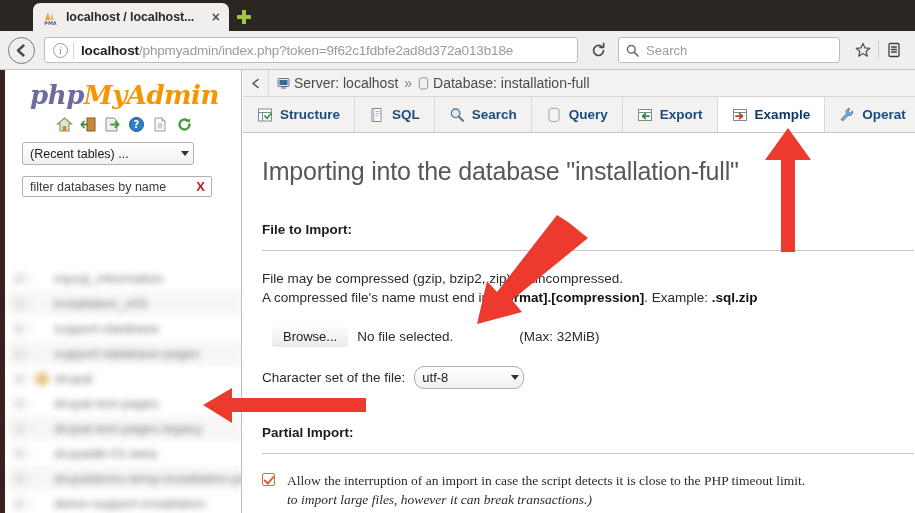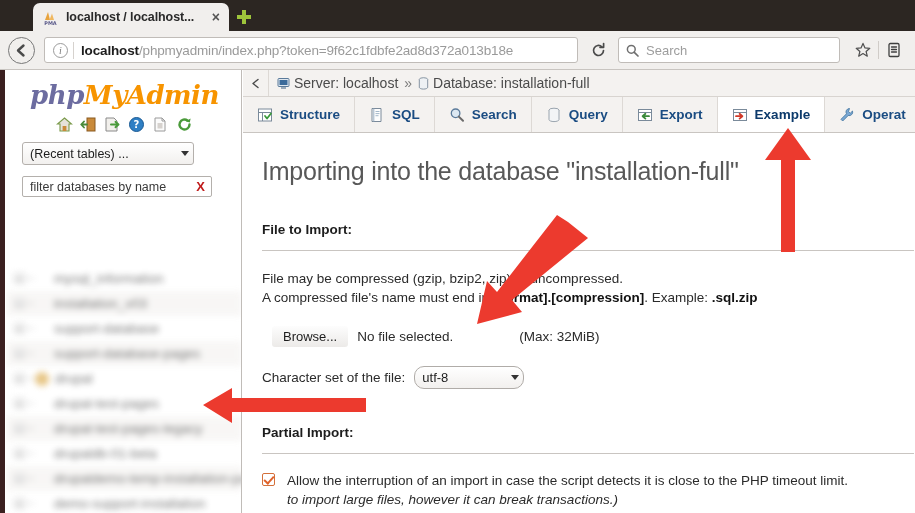--- a/index.html
+++ b/index.html
@@ -255,21 +255,21 @@
     margin-left: 9px;
     width: 110px; height: 23px;
     background: linear-gradient(#ffffff,#f2f0ee);
     border: 1px solid #b0aca8; border-radius: 10px;
     display:flex; align-items:center; padding: 0 4px 0 7px;
     font-size: 13px; color: #1d1d1d; cursor: pointer;
   }
   .selectbox .lbl { flex:1 1 auto; }
   .caret { width:0;height:0;border-left:4px solid transparent;border-right:4px solid transparent;border-top:5px solid #333; }
 
-  .checkrow { display:flex; align-items:flex-start; margin-top: 17px; }
+  .checkrow { display:flex; align-items:flex-start; margin-top: 17px; font-family: Liberation Serif, serif; }
   .chk {
     width: 13px; height: 13px; flex:0 0 13px;
     border: 1px solid #d4703a; background: #fff;
     border-radius: 2px; position: relative; margin-top: 2px;
     cursor: pointer;
   }
   .chk::after {
     content:""; position:absolute; left:3px; top:0px;
     width:4px; height:8px; border:solid #e0622a;
     border-width: 0 2px 2px 0; transform: rotate(42deg);

